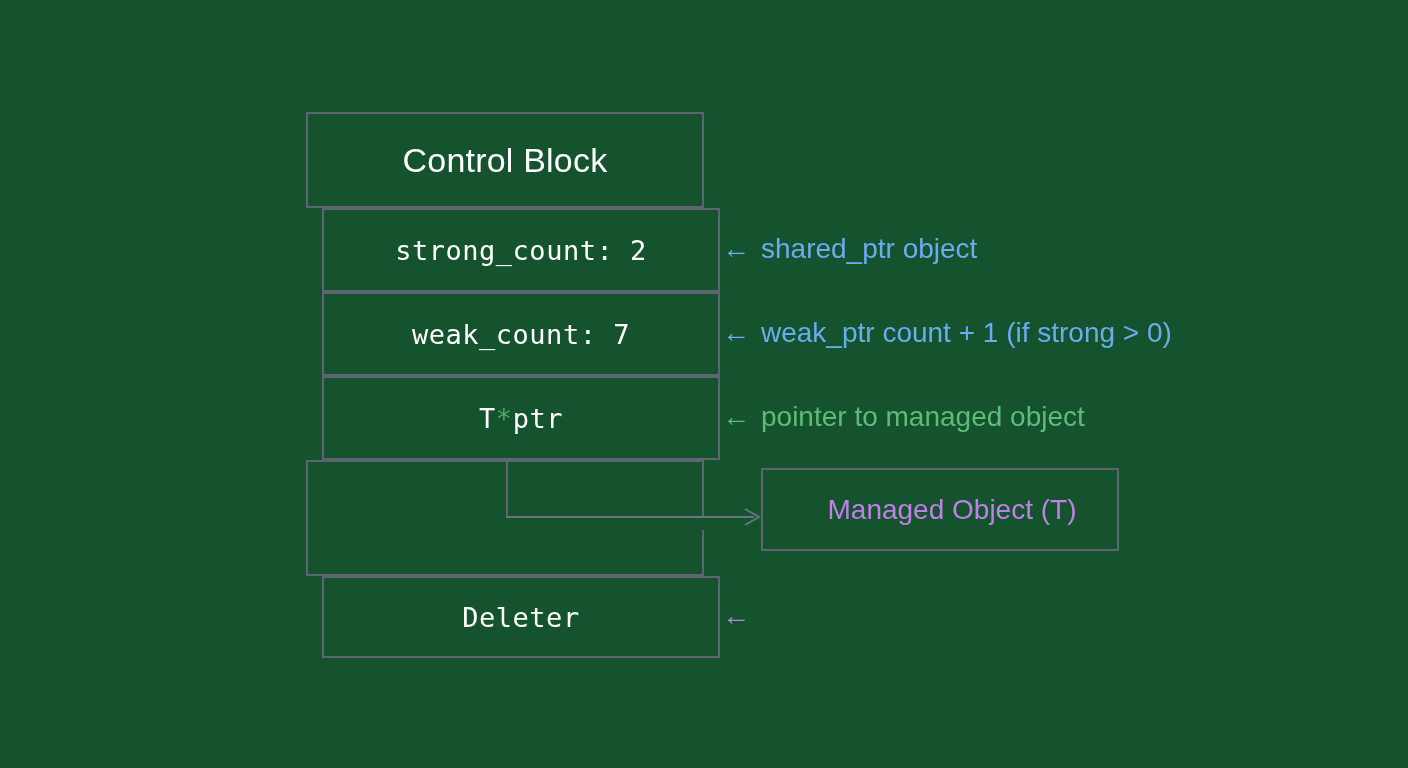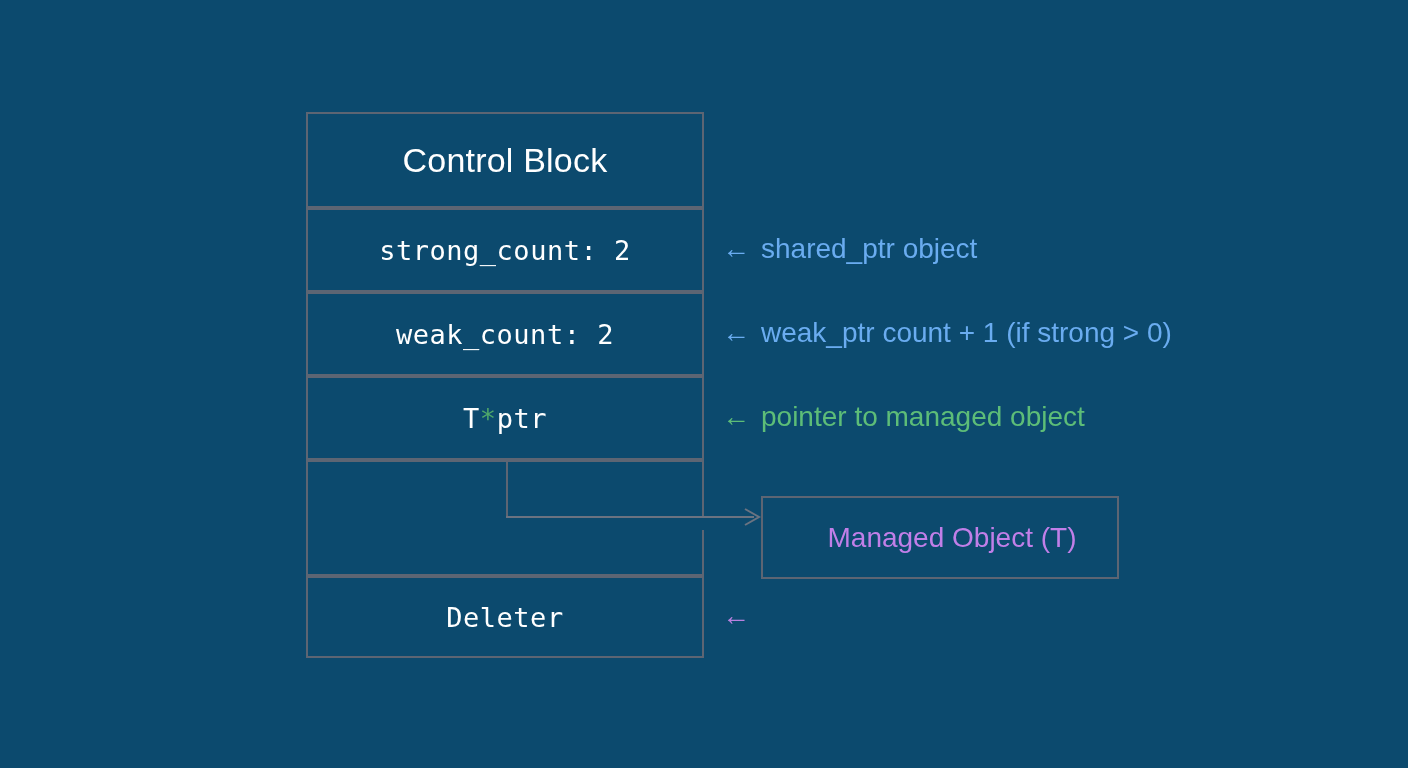--- a/index.html
+++ b/index.html
@@ -5,21 +5,21 @@
 <style>
   html, body {
     margin: 0;
     padding: 0;
     background: #1b1f2e;
   }
   #canvas {
     position: relative;
     width: 1408px;
     height: 768px;
-    background: #0c4a6e;
+    background: #14532d;
     overflow: hidden;
     font-family: "Liberation Sans", sans-serif;
     -webkit-font-smoothing: antialiased;
   }
 
   
   .cb-row {
     position: absolute;
     left: 306px;
     width: 398px;
@@ -34,20 +34,21 @@
     top: 112px;
     height: 96px;
     font-family: "Liberation Sans", sans-serif;
     font-size: 34px;
     letter-spacing: 0.2px;
   }
   .cb-row.mono {
     font-family: "DejaVu Sans Mono", "Liberation Mono", monospace;
     font-size: 27px;
     letter-spacing: 0.5px;
+    margin-left: 16px;
   }
   #row-strong { top: 208px; height: 84px; }
   #row-weak   { top: 292px; height: 84px; }
   #row-ptr    { top: 376px; height: 84px; }
   #row-slot   { top: 460px; height: 116px; }
   #row-deleter{ top: 576px; height: 82px; }
 
   .green-star { color: #4fa96a; }
 
   
@@ -90,21 +91,21 @@
     left: 742px;
     top: 507px;
     width: 20px;
     height: 20px;
   }
 
   
   #managed-object {
     position: absolute;
     left: 761px;
-    top: 496px;
+    top: 468px;
     width: 358px;
     height: 83px;
     border: 2px solid #5d6573;
     box-sizing: border-box;
     display: flex;
     align-items: center;
     justify-content: center;
     color: #c17fe8;
     font-size: 28px;
     padding-left: 24px;
@@ -132,21 +133,21 @@
 </style>
 </head>
 <body>
 
 <div id="canvas">
 
   <div class="cb-row title">Control Block</div>
 
   <div class="cb-row mono" id="row-strong">strong_count: 2</div>
 
-  <div class="cb-row mono" id="row-weak">weak_count: 2</div>
+  <div class="cb-row mono" id="row-weak">weak_count: 7</div>
 
   <div class="cb-row mono" id="row-ptr">
     <span>T</span>
       <span class="green-star">*</span>
       <span> ptr</span>
   </div>
 
   <div class="cb-row" id="row-slot"></div>
   <div class="slot-border-top"></div>
   <div class="slot-border-bottom"></div>

